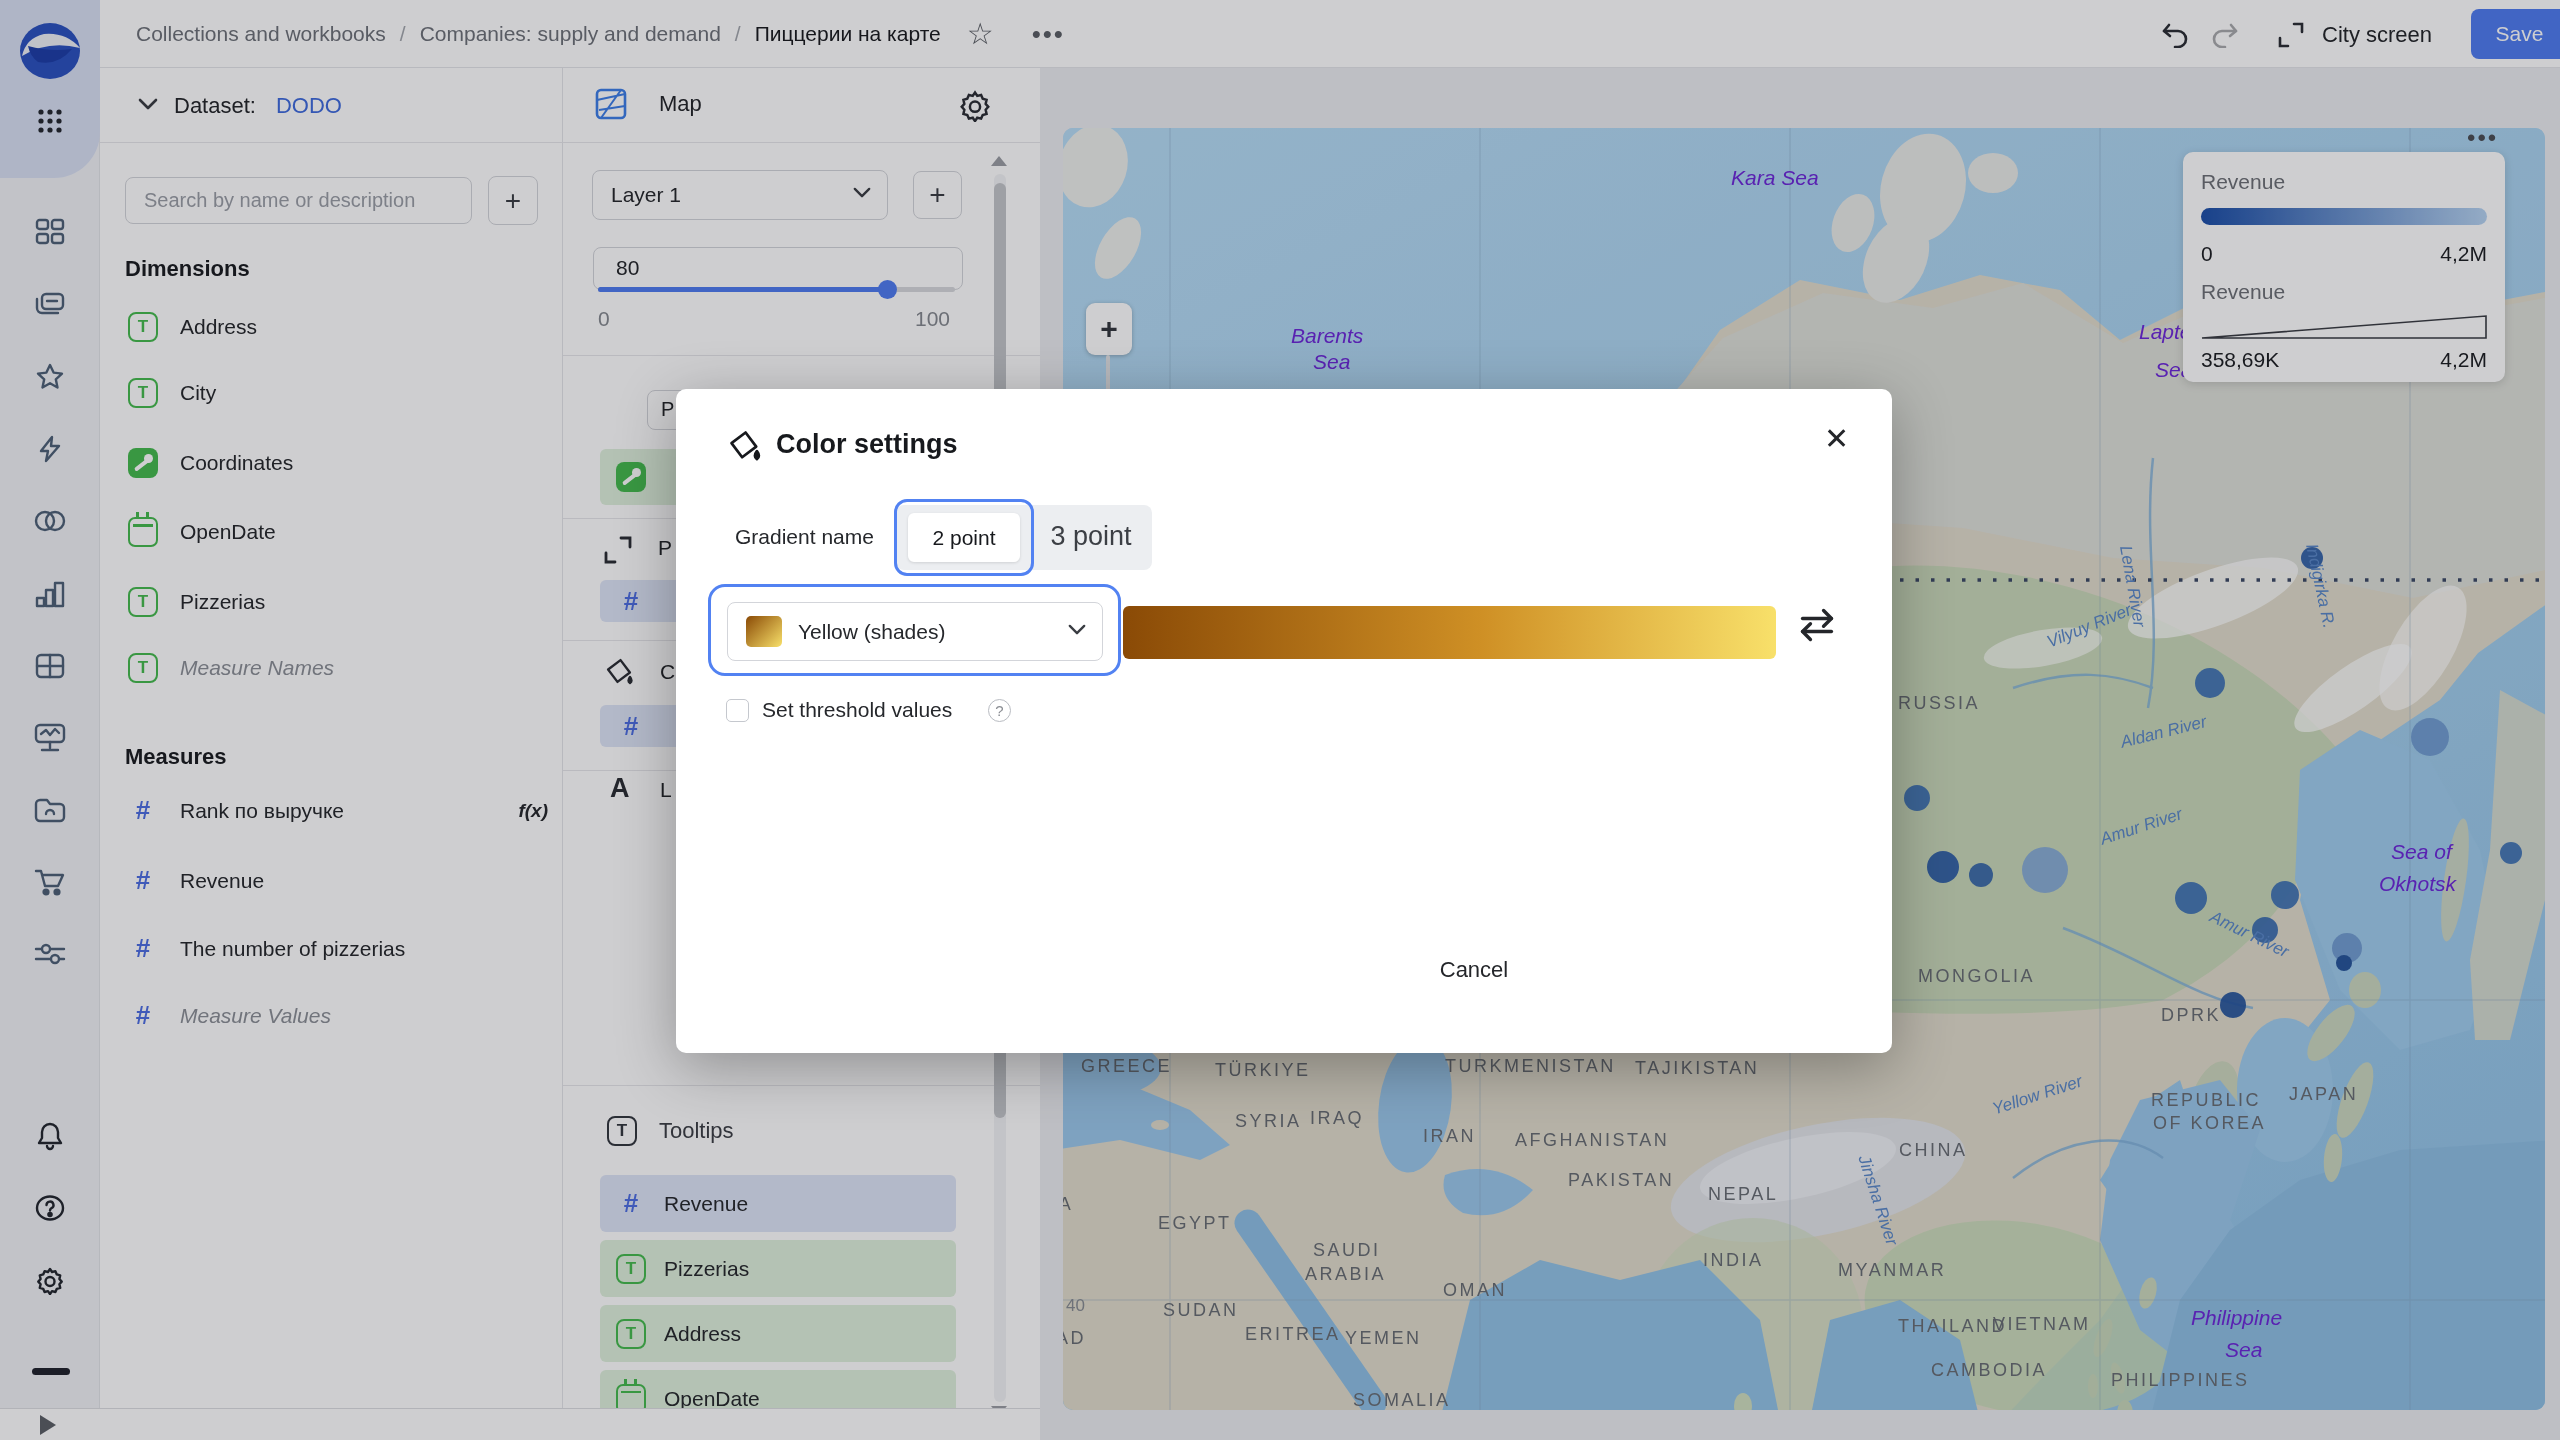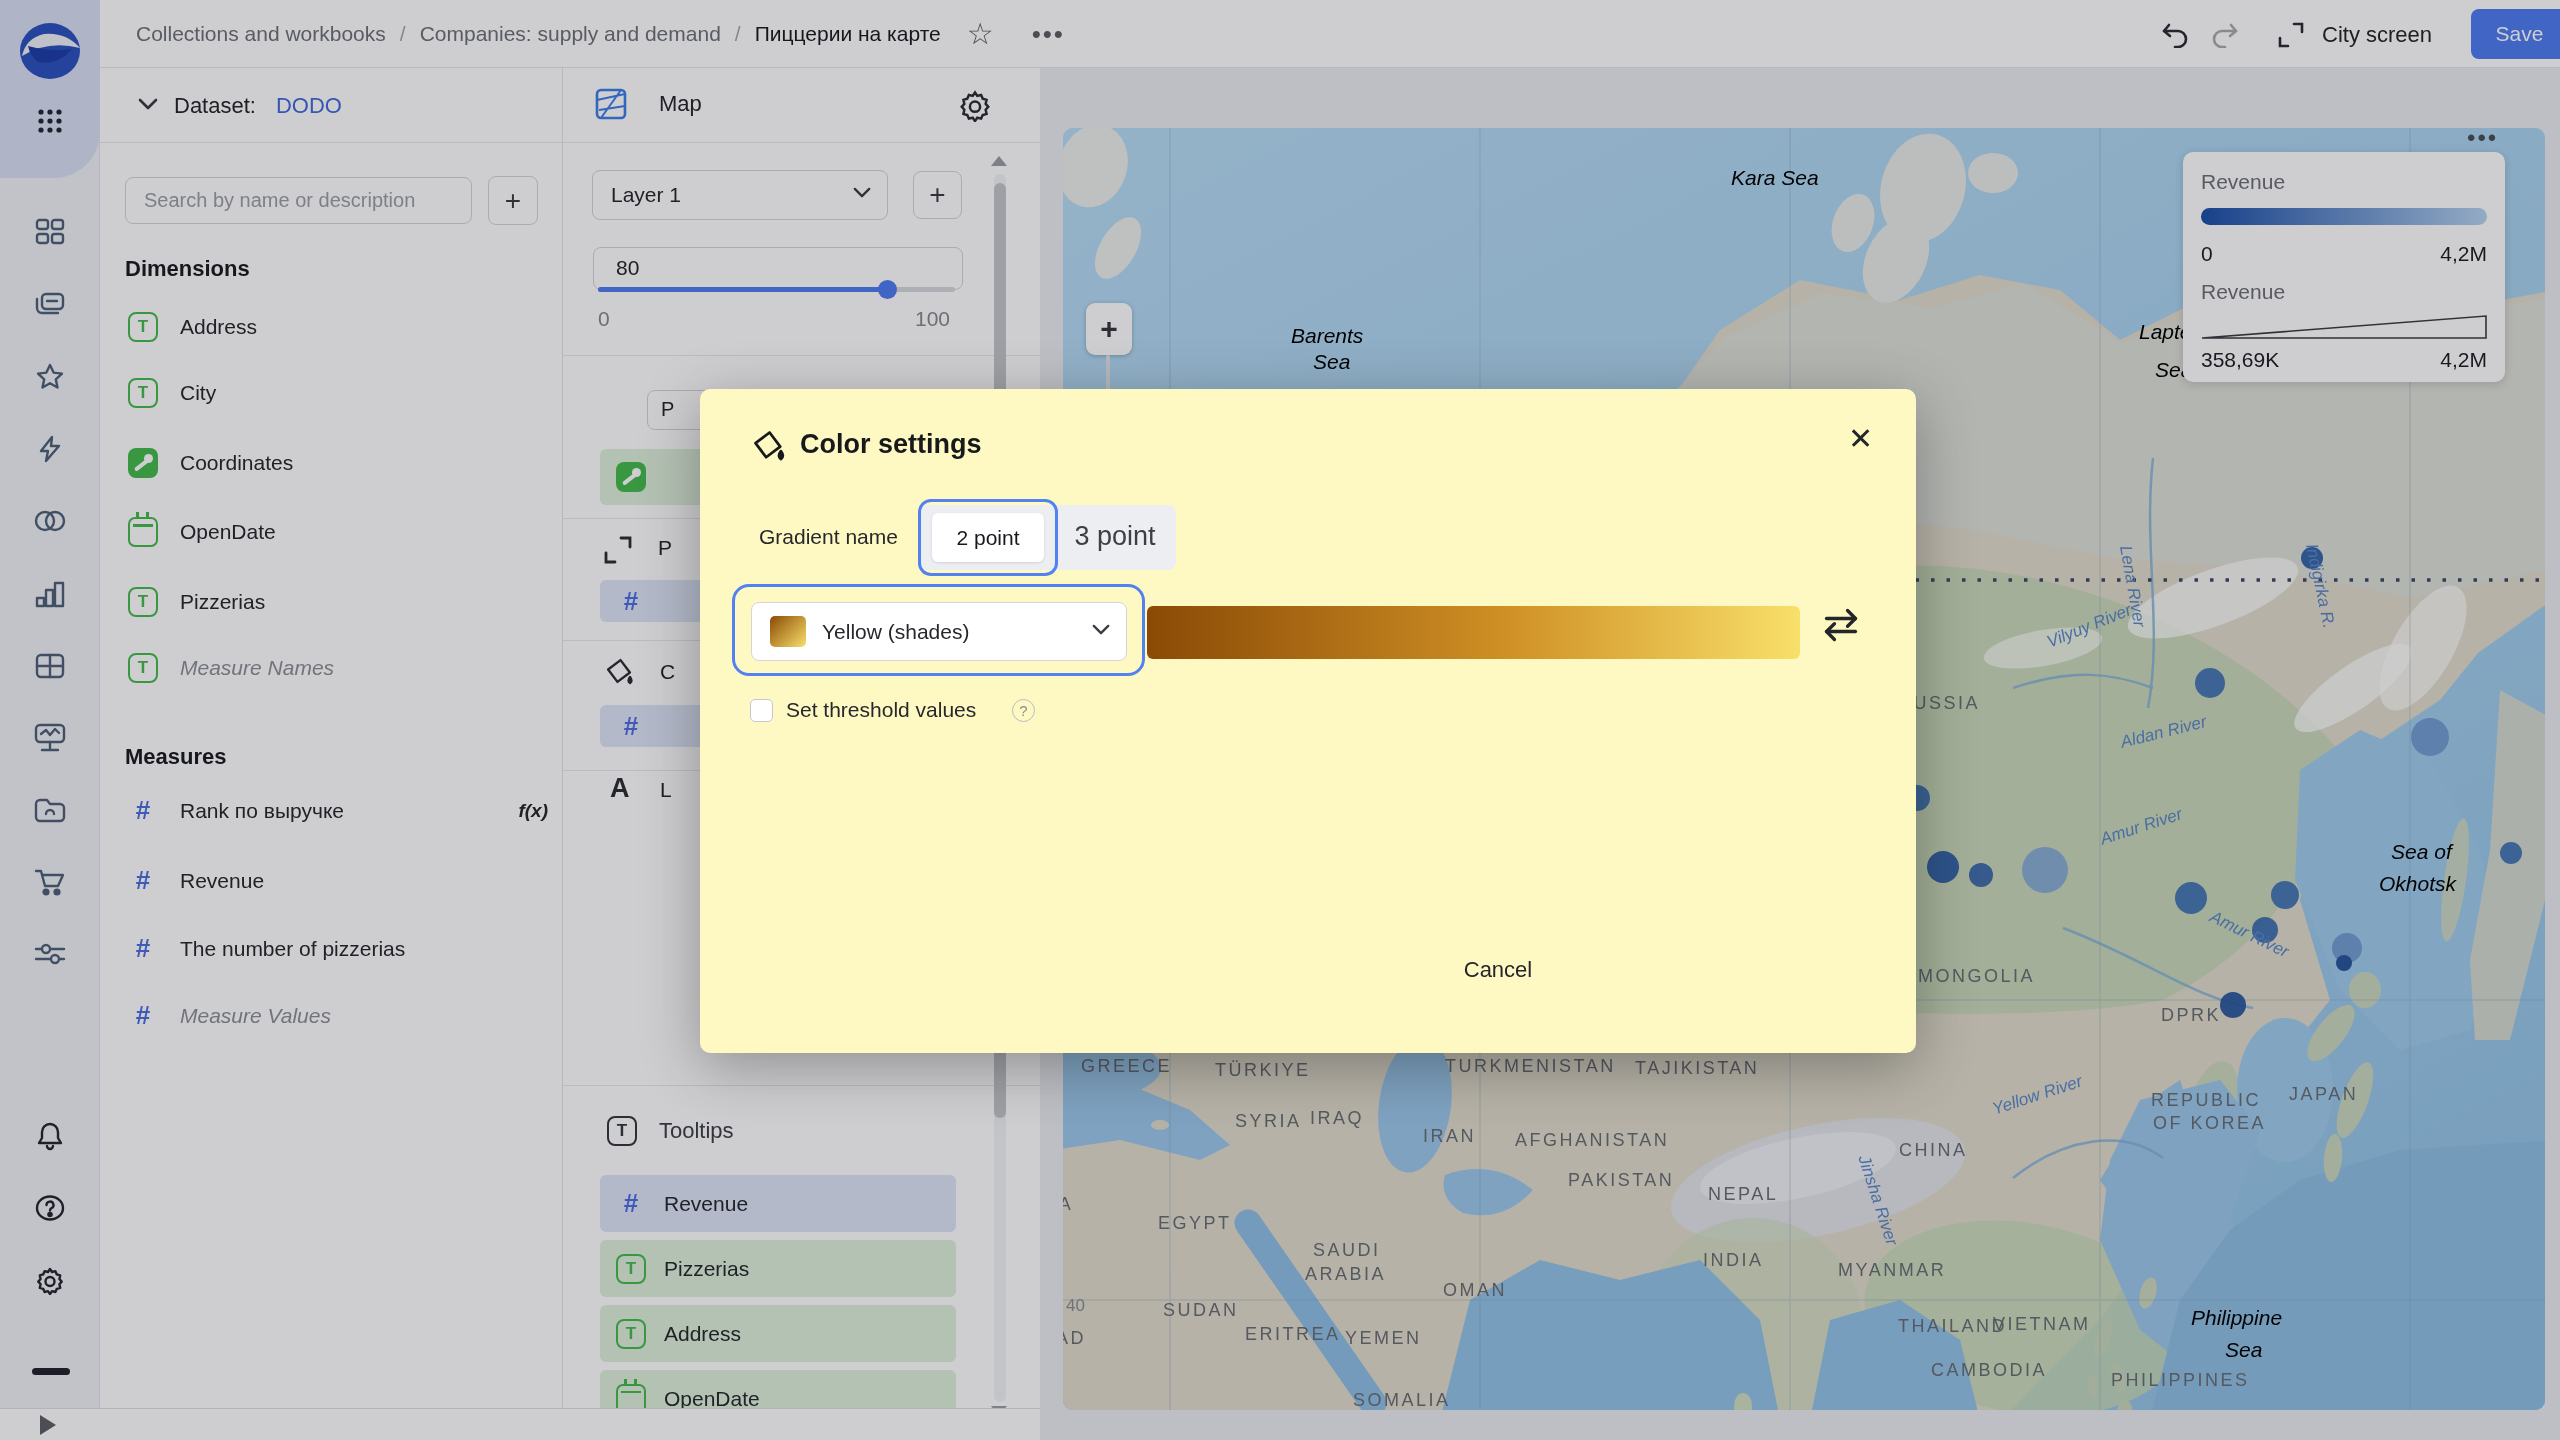--- a/index.html
+++ b/index.html
@@ -53,31 +53,31 @@
   .chev{width:16px;height:16px;flex:none;}
   .chev svg{stroke:#3a3d43;fill:none;stroke-width:2.6;stroke-linecap:round;stroke-linejoin:round;}
   
   .sb-track{width:12px;background:#f2f3f5;border-radius:6px;}
   .sb-thumb{width:12px;background:#c4c6ca;border-radius:6px;}
   .sb-arrow{width:0;height:0;border-left:8px solid transparent;border-right:8px solid transparent;}
   
   #map{left:1063px;top:128px;width:1482px;height:1282px;border-radius:10px;overflow:hidden;background:#aed5f1;}
   .ml{position:absolute;white-space:nowrap;transform-origin:left center;}
   .ml-c{font-size:18px;letter-spacing:2.5px;color:#686d74;font-weight:500;}
-  .ml-s{font-size:21px;font-style:italic;color:#000000;font-weight:500;}
+  .ml-s{font-size:21px;font-style:italic;color:#6d28d9;font-weight:500;}
   .ml-r{font-size:17px;font-style:italic;color:#5a88c8;}
   .ml-lat{font-size:17px;color:#878c93;}
   #legend{left:1120px;top:24px;width:322px;height:230px;background:#fff;border-radius:10px;box-shadow:0 2px 10px rgba(0,0,0,.15);}
   .lg-t{font-size:21px;color:#6d7076;}
   .lg-v{font-size:21px;color:#1c1e22;}
   #zoom-plus{left:23px;top:175px;width:46px;height:52px;background:#fff;border-radius:9px;box-shadow:0 1px 4px rgba(0,0,0,.25);
      display:flex;align-items:center;justify-content:center;font-size:30px;font-weight:700;color:#33363c;}
   
   #overlay{left:0;top:0;width:2560px;height:1440px;background:rgba(10,12,18,0.2);z-index:40;}
-  #modal{left:700px;top:389px;width:1216px;height:664px;background:#fef9c3;border-radius:10px;z-index:50;box-shadow:0 14px 60px rgba(0,0,0,.3);}
+  #modal{left:676px;top:389px;width:1216px;height:664px;background:#ffffff;border-radius:10px;z-index:50;box-shadow:0 14px 60px rgba(0,0,0,.3);}
   .m-title{font-size:27px;font-weight:600;color:#17191d;}
   .m-label{font-size:21px;color:#26282c;}
   #seg-group{left:220px;top:116px;width:256px;height:65px;background:#eceef1;border-radius:8px;}
   #seg-sel{left:232px;top:124px;width:112px;height:49px;background:#fff;border-radius:6px;box-shadow:0 1px 3px rgba(0,0,0,.12);
      display:flex;align-items:center;justify-content:center;font-size:21px;color:#17191d;}
   #seg-ring{left:218px;top:110px;width:140px;height:77px;border:3.5px solid #5282f2;border-radius:13px;}
   #seg-alt{left:354px;top:116px;width:122px;height:63px;display:flex;align-items:center;justify-content:center;font-size:27px;color:#3c3f45;}
   #dd-ring{left:32px;top:195px;width:413px;height:92px;border:3.5px solid #5282f2;border-radius:17px;}
   #palette-select{left:51px;top:213px;width:376px;height:59px;}
   #grad-bar{left:447px;top:217px;width:653px;height:53px;border-radius:6px;}

